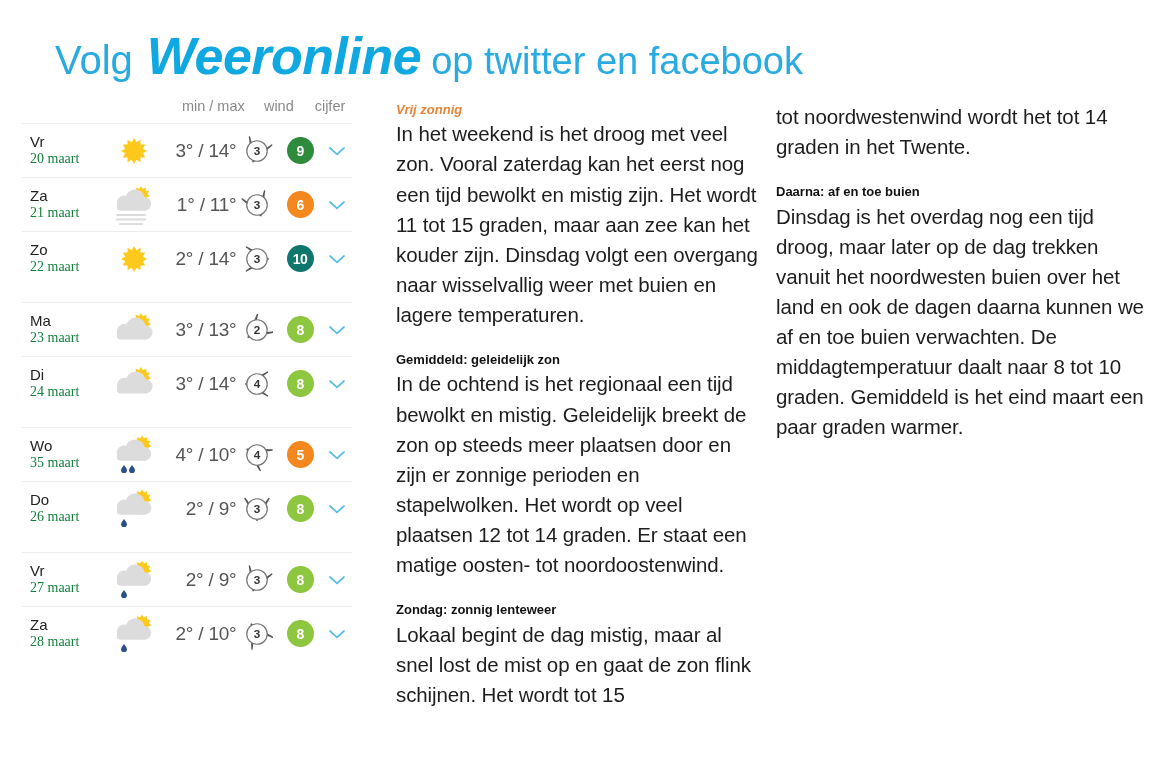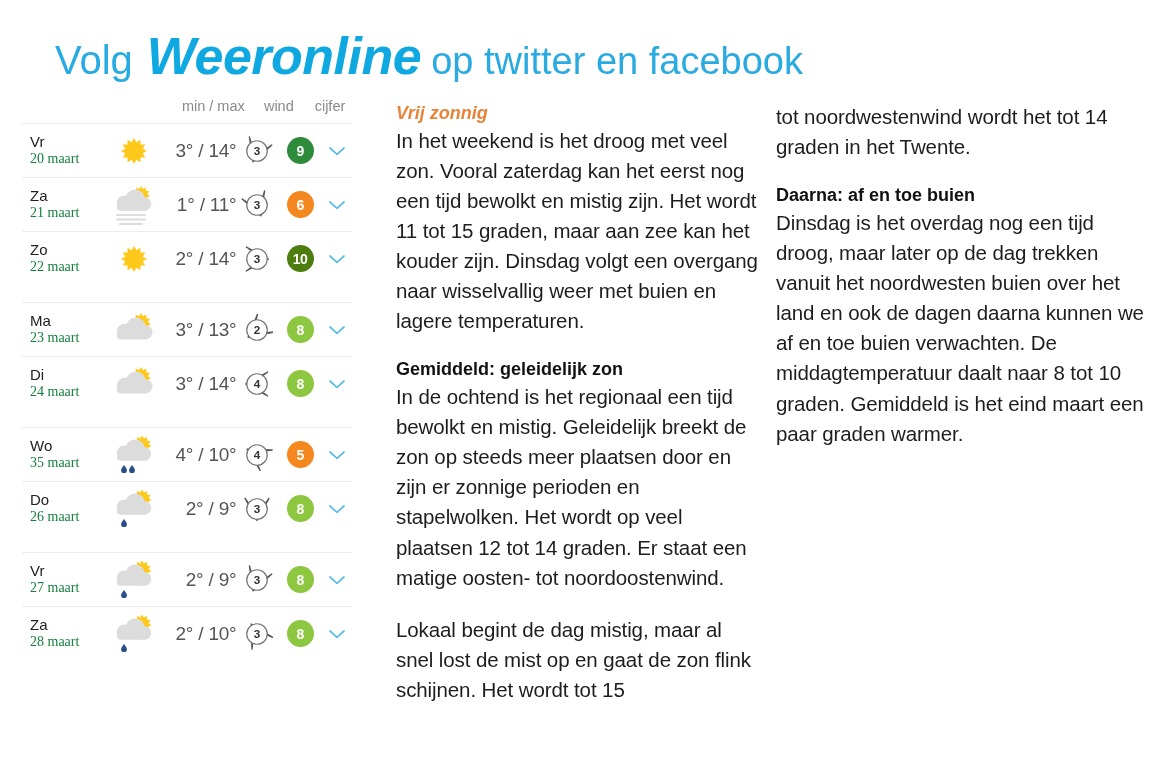--- a/index.html
+++ b/index.html
@@ -145,21 +145,21 @@
   
   .col-text {
     width: 368px;
     flex: 0 0 auto;
     padding-top: 4px;
   }
   .col-mid { margin-left: 44px; }
   .col-right { margin-left: 12px; }
 
   .sec-title {
-    font-size: 18px;
+    font-size: 13px;
     font-weight: 700;
     margin: 0 0 1px 0;
     line-height: 1.25;
     color: #111;
   }
   .sec-title.accent {
     color: #E8833A;
     font-style: italic;
   }
   .sec-body {
@@ -268,21 +268,21 @@
           </div>
           <div class="cell-temp">2° / 14°</div>
           <div class="cell-wind">
             <svg width="32" height="32" viewBox="0 0 30 30">
               <path d="M25.8,15.0 L5.0,26.2 L20.3,15.0 L5.0,3.8 Z" fill="none" stroke="#555" stroke-width="1.25" stroke-linejoin="round"></path>
               <circle cx="15" cy="15" r="9.6" fill="#fff" stroke="#777" stroke-width="1.15"></circle>
               <text x="15" y="19.1" text-anchor="middle" font-family="Liberation Sans, sans-serif" font-size="11" font-weight="700" fill="#333">3</text>
             </svg>
           </div>
           <div class="cell-score">
-            <div class="score" style="background:#4d7c0f">10</div>
+            <div class="score" style="background:#0f766e">10</div>
           </div>
           <div class="cell-chev">
             <svg class="chev" width="18" height="12" viewBox="0 0 18 12">
               <path d="M2 3 L9 9.4 L16 3" fill="none" stroke="#5BBCE4" stroke-width="1.7" stroke-linecap="round" stroke-linejoin="round"></path>
             </svg>
           </div>
         </div>
         <div class="fc-spacer"></div>
         <div class="fc-row">
           <div class="day">
@@ -493,20 +493,21 @@
         </div>
       </div>
   </div>
 
   <div class="col-text col-mid">
     <div id="col-mid-sections">
         <div class="sec-title accent">Vrij zonnig</div>
         <div class="sec-body">In het weekend is het droog met veel zon. Vooral zaterdag kan het eerst nog een tijd bewolkt en mistig zijn. Het wordt 11 tot 15 graden, maar aan zee kan het kouder zijn. Dinsdag volgt een overgang naar wisselvallig weer met buien en lagere temperaturen.</div>
         <div class="sec-title">Gemiddeld: geleidelijk zon</div>
         <div class="sec-body">In de ochtend is het regionaal een tijd bewolkt en mistig. Geleidelijk breekt de zon op steeds meer plaatsen door en zijn er zonnige perioden en stapelwolken. Het wordt op veel plaatsen 12 tot 14 graden. Er staat een matige oosten- tot noordoostenwind.</div>
+        <div class="sec-title">Zondag: zonnig lenteweer</div>
         <div class="sec-body">Lokaal begint de dag mistig, maar al snel lost de mist op en gaat de zon flink schijnen. Het wordt tot 15</div>
       </div>
   </div>
 
   <div class="col-text col-right">
     <div id="col-right-sections">
         <div class="sec-body">tot noordwestenwind wordt het tot 14 graden in het Twente.</div>
         <div class="sec-title">Daarna: af en toe buien</div>
         <div class="sec-body">Dinsdag is het overdag nog een tijd droog, maar later op de dag trekken vanuit het noordwesten buien over het land en ook de dagen daarna kunnen we af en toe buien verwachten. De middagtemperatuur daalt naar 8 tot 10 graden. Gemiddeld is het eind maart een paar graden warmer.</div>
       </div>

